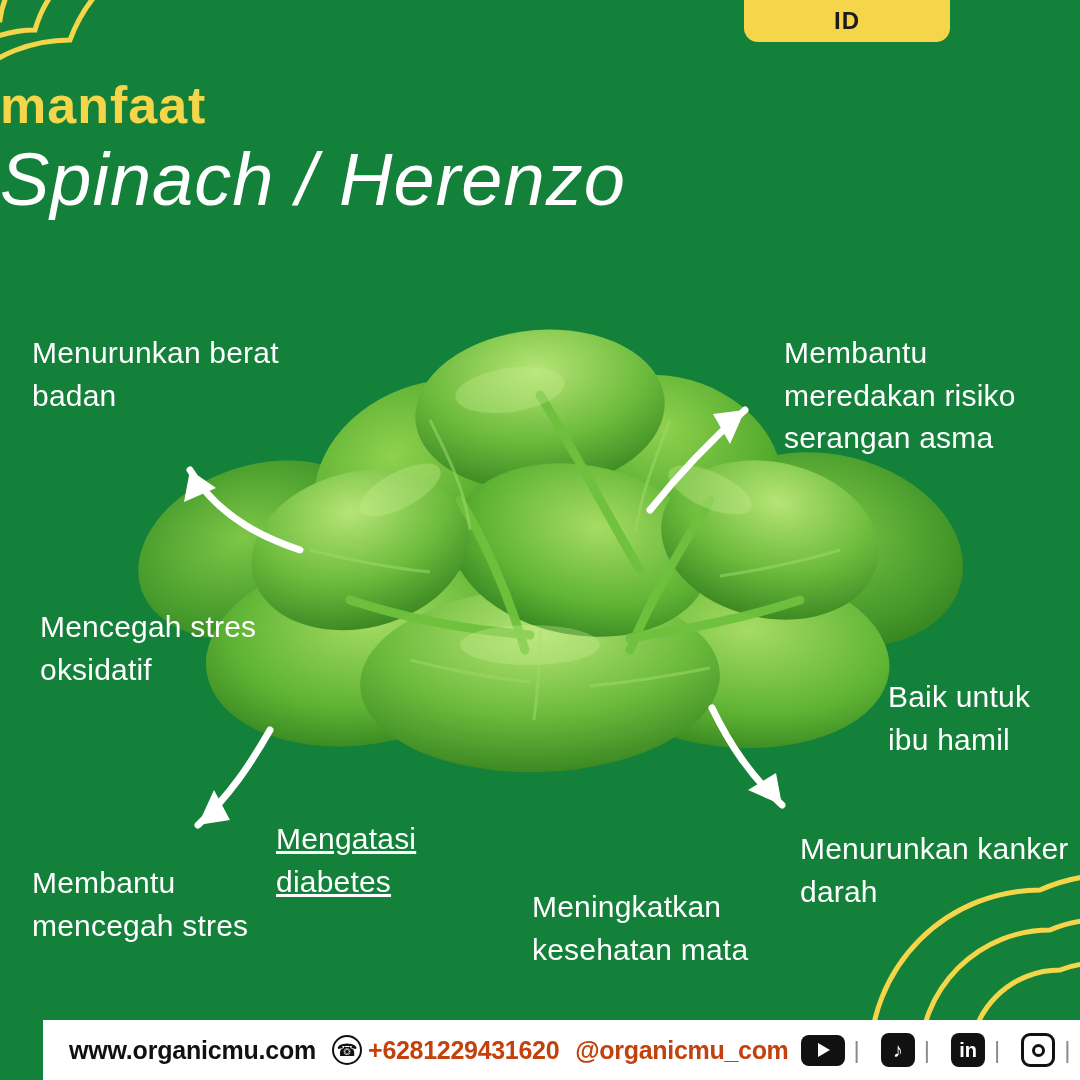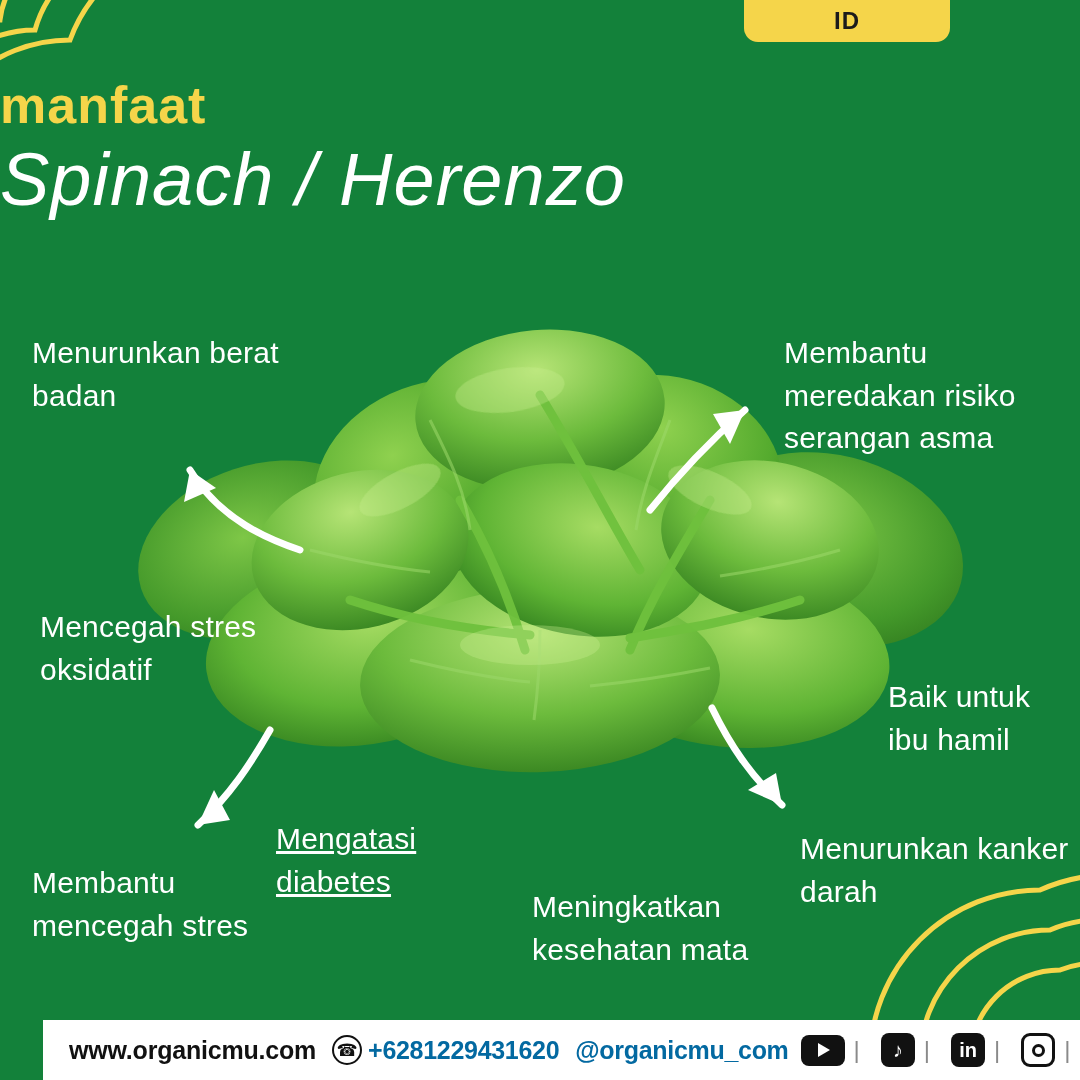--- a/index.html
+++ b/index.html
@@ -113,21 +113,21 @@
     font-size: 25px;
     font-weight: bold;
     letter-spacing: -0.2px;
   }
   .footer-item {
     display: flex; align-items: center;
     gap: 6px;
     margin-left: 16px;
   }
   .footer-text {
-    color: #0369a1;
+    color: #c2410c;
     font-size: 25px;
     font-weight: bold;
     letter-spacing: -0.3px;
   }
   .wa-circle {
     width: 30px; height: 30px; border-radius: 50%;
     border: 2.5px solid #111; display: inline-flex;
     align-items: center; justify-content: center;
     font-size: 17px; color: #111;
   }

